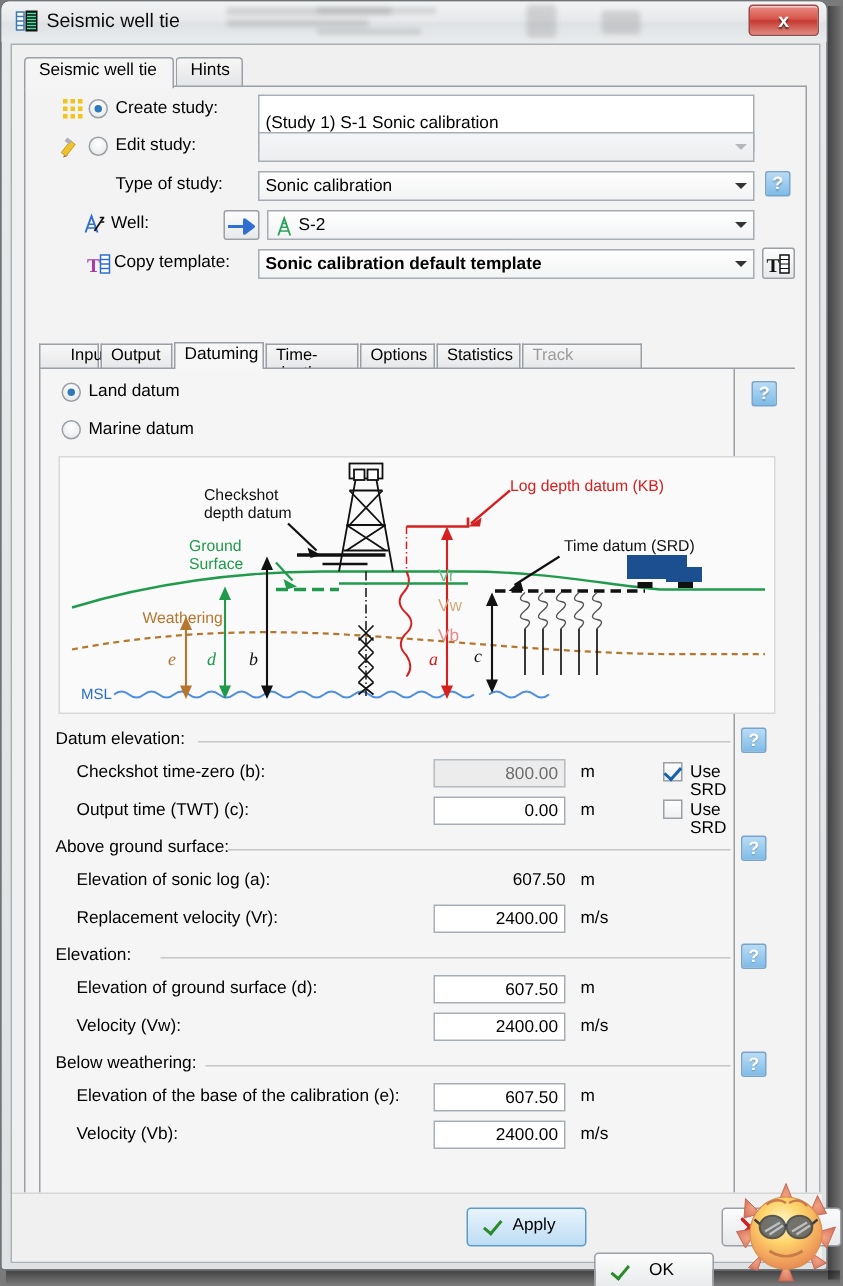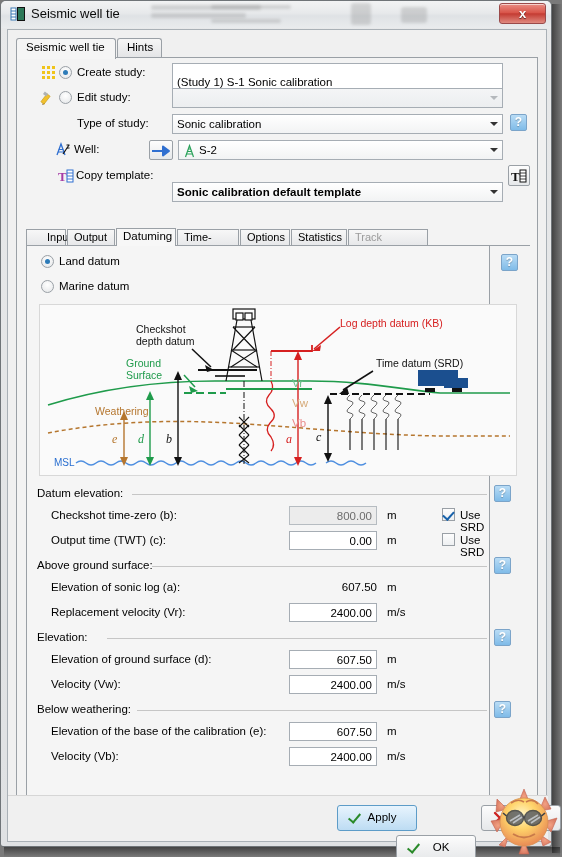--- a/index.html
+++ b/index.html
@@ -101,21 +101,21 @@
   .chk { position:absolute; width:13px; height:13px; border:1px solid #9aa0a6;
     background:linear-gradient(#fdfdfd,#eef0f2); cursor:pointer; }
   .chk.on::after { content:""; position:absolute; left:2px; top:0px; width:5px; height:9px;
     border:solid #1862ab; border-width:0 2px 2px 0; transform:rotate(42deg); }
   .chk-label { position:absolute; font-size:11.5px; }
 
   
   #buttonbar { position:absolute; left:0; bottom:0; width:540px; height:46px; background:#f0f0f0; border-top:1px solid #d6d6d6;}
   .dlgbtn { position:absolute; height:26px; width:80px; border:1px solid #9aa0a6; border-radius:3px;
     background:linear-gradient(#fcfcfc,#e6e8ea); font-size:11.5px; cursor:pointer; }
-  .dlgbtn.default { border-color:#5d9cc8; background:linear-gradient(#e8f4fd,#bddcf3);margin-left:26px; }
+  .dlgbtn.default { border-color:#5d9cc8; background:linear-gradient(#e8f4fd,#bddcf3); }
   .dlgbtn .lbl { position:absolute; left:0; right:0; top:5px; text-align:center; padding-left:10px; }
   .tick { position:absolute; left:13px; top:5px; width:7px; height:12px;
     border:solid #2a8a2a; border-width:0 2px 2px 0; transform:rotate(40deg); }
   .xmark { position:absolute; left:12px; top:6px; width:12px; height:12px; }
 
   #sun { position:absolute; left:489px; top:788px; width:70px; height:68px; }
   svg { display:block; overflow:visible; }
   .nosel { user-select:none; }
 </style>
 </head>
@@ -226,21 +226,21 @@
       </div>
 
       <span style="position:absolute;left:41px;top:111px;">
         <svg width="16" height="14" viewBox="0 0 16 14">
           <text x="0" y="12" font-family="Liberation Serif, serif" font-size="13" font-weight="bold" fill="#a63ca6">T</text>
           <rect x="9" y="1" width="6" height="12" fill="#fff" stroke="#2f6fd0" stroke-width="1"></rect>
           <path d="M9 4 L15 4 M9 7 L15 7 M9 10 L15 10" stroke="#2f6fd0" stroke-width=".9"></path>
         </svg>
       </span>
       <span class="row-label" style="left:59px;top:111px;">Copy template:</span>
-      <div class="combo" style="left:155px;top:124px;width:331px;font-weight:bold;">
+      <div class="combo" style="left:155px;top:108px;width:331px;font-weight:bold;">
         <span>Sonic calibration default template</span>
         <span class="arw"></span>
       </div>
       <div class="sqbtn" style="left:491px;top:107px;width:22px;height:21px;">
         <svg width="17" height="14" viewBox="0 0 17 14" style="margin:3px auto 0;">
           <text x="0" y="12" font-family="Liberation Serif, serif" font-size="13" font-weight="bold" fill="#111">T</text>
           <rect x="9" y="1" width="6" height="12" fill="#fff" stroke="#111" stroke-width="1"></rect>
           <path d="M9 4 L15 4 M9 7 L15 7 M9 10 L15 10" stroke="#111" stroke-width=".8"></path>
         </svg>
       </div>

